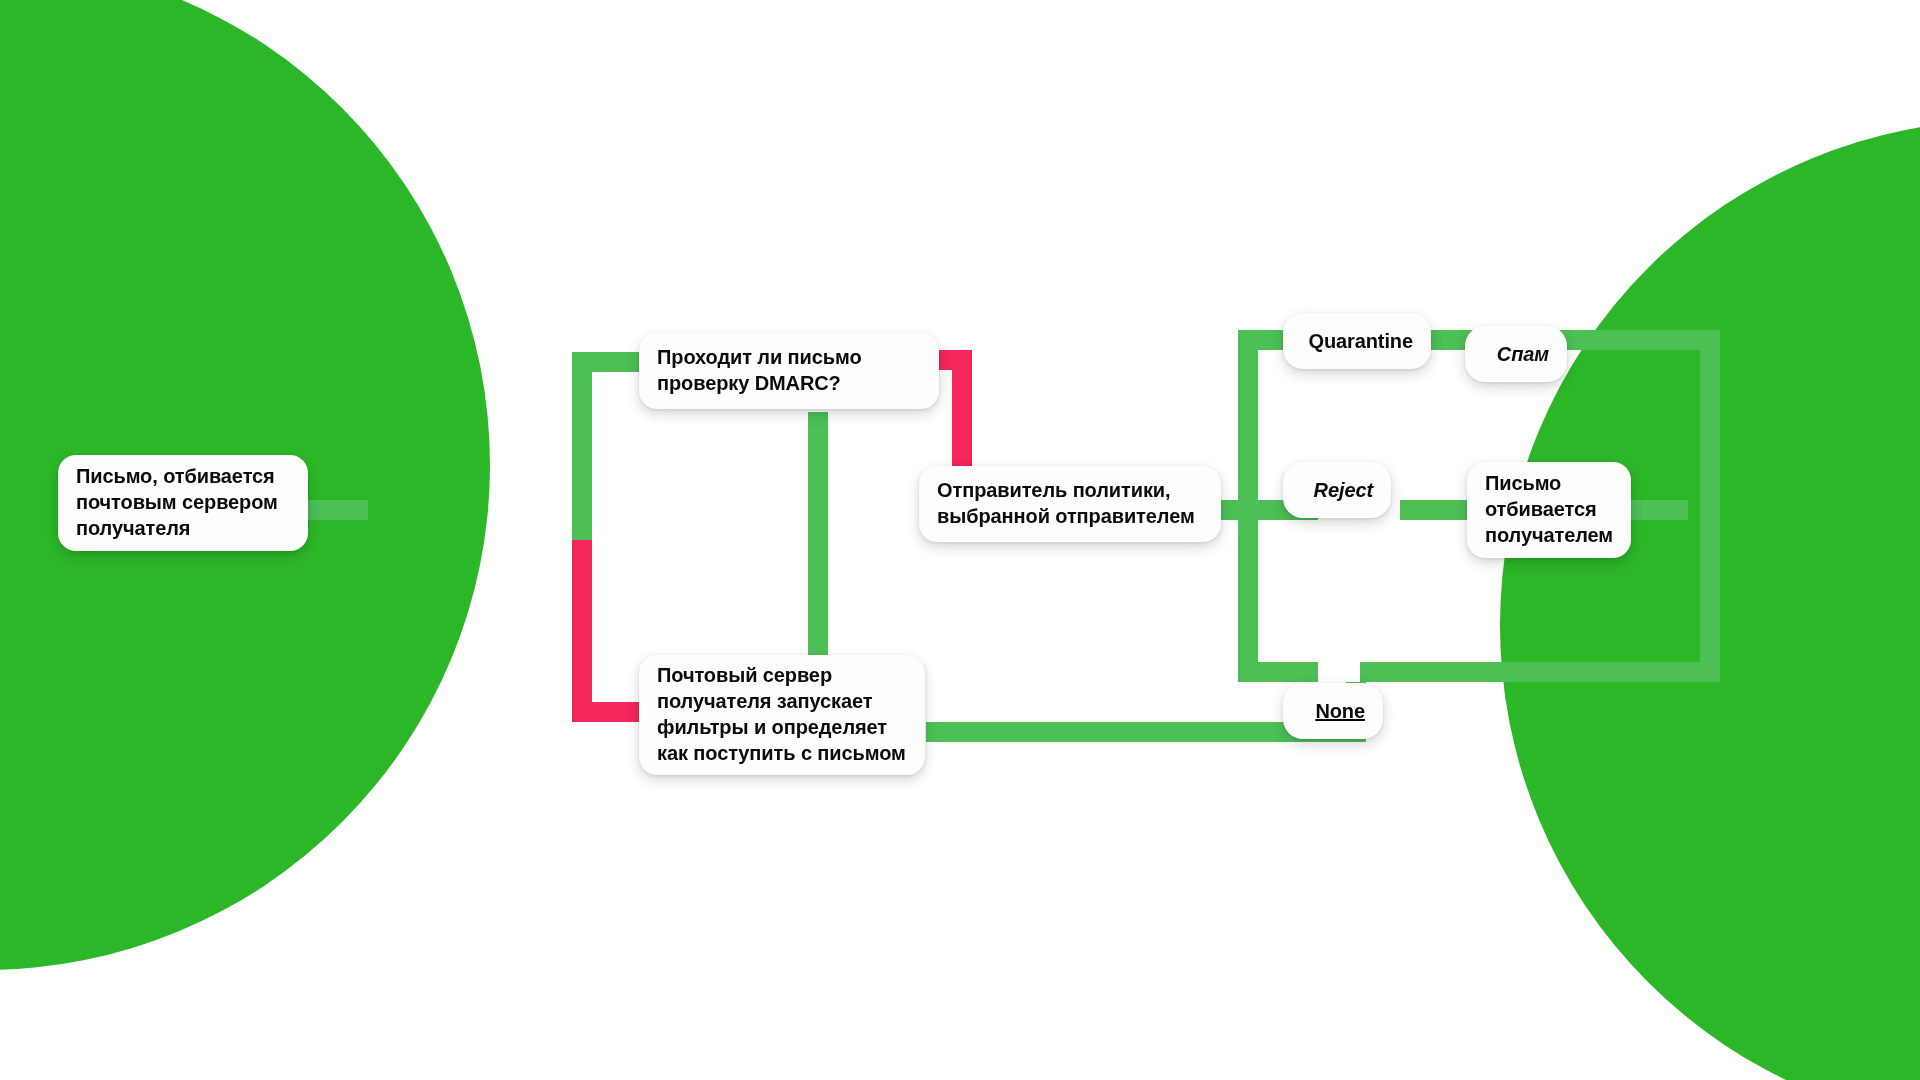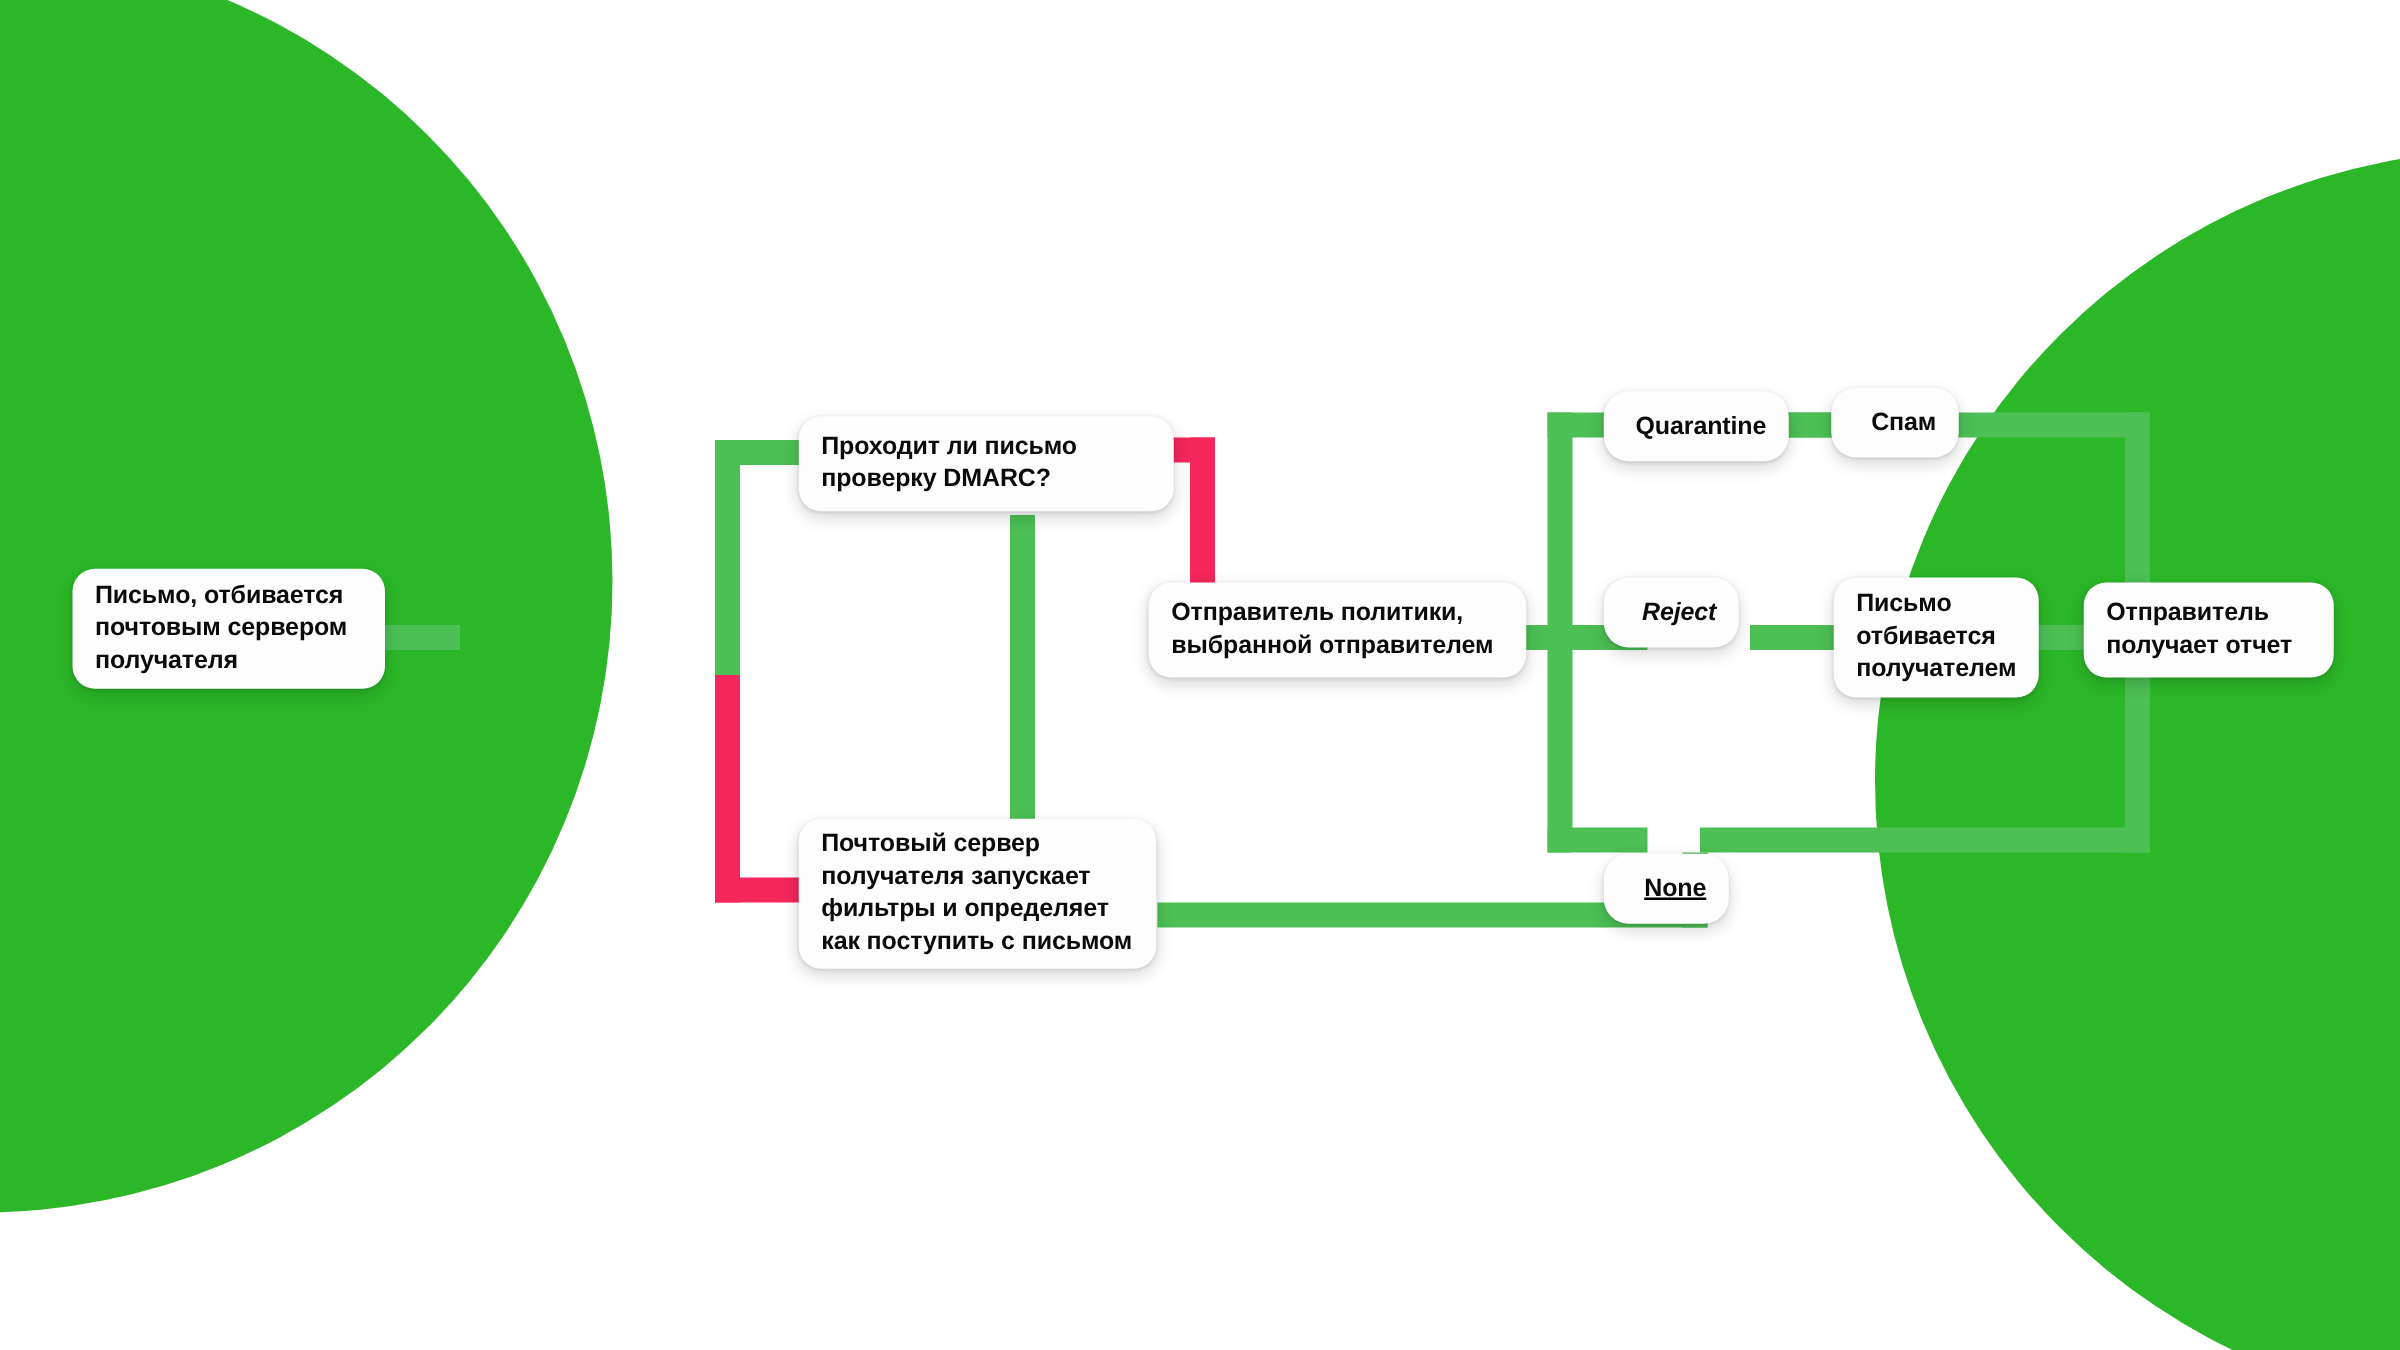--- a/index.html
+++ b/index.html
@@ -134,36 +134,32 @@
 
   <div class="node" style="left:919px; top:466px; width:302px; height:76px;">
     <span class="txt">Отправитель политики,
 выбранной отправителем</span>
   </div>
 
   <div class="node pill" style="left:1283px; top:313px; width:148px; height:56px;">
     <span class="txt">Quarantine</span>
   </div>
 
-  <div class="node pill" style="left:1465px; top:310px; width:102px; height:56px;">
+  <div class="node pill" style="left:1465px; top:326px; width:102px; height:56px;font-style:italic;">
     <span class="txt">Спам</span>
   </div>
 
   <div class="node pill" style="left:1283px; top:462px; width:108px; height:56px;font-style:italic;">
     <span class="txt">Reject</span>
   </div>
 
   <div class="node" style="left:1467px; top:462px; width:164px; height:96px;">
     <span class="txt">Письмо
 отбивается
 получателем</span>
   </div>
 
   <div class="node pill" style="left:1283px; top:683px; width:100px; height:56px;text-decoration:underline;">
     <span class="txt">None</span>
   </div>
 
-  <div class="node" style="left:1667px; top:466px; width:200px; height:76px;">
-    <span class="txt">Отправитель
-получает отчет</span>
-  </div>
 
 </div>
 
 </body></html>

